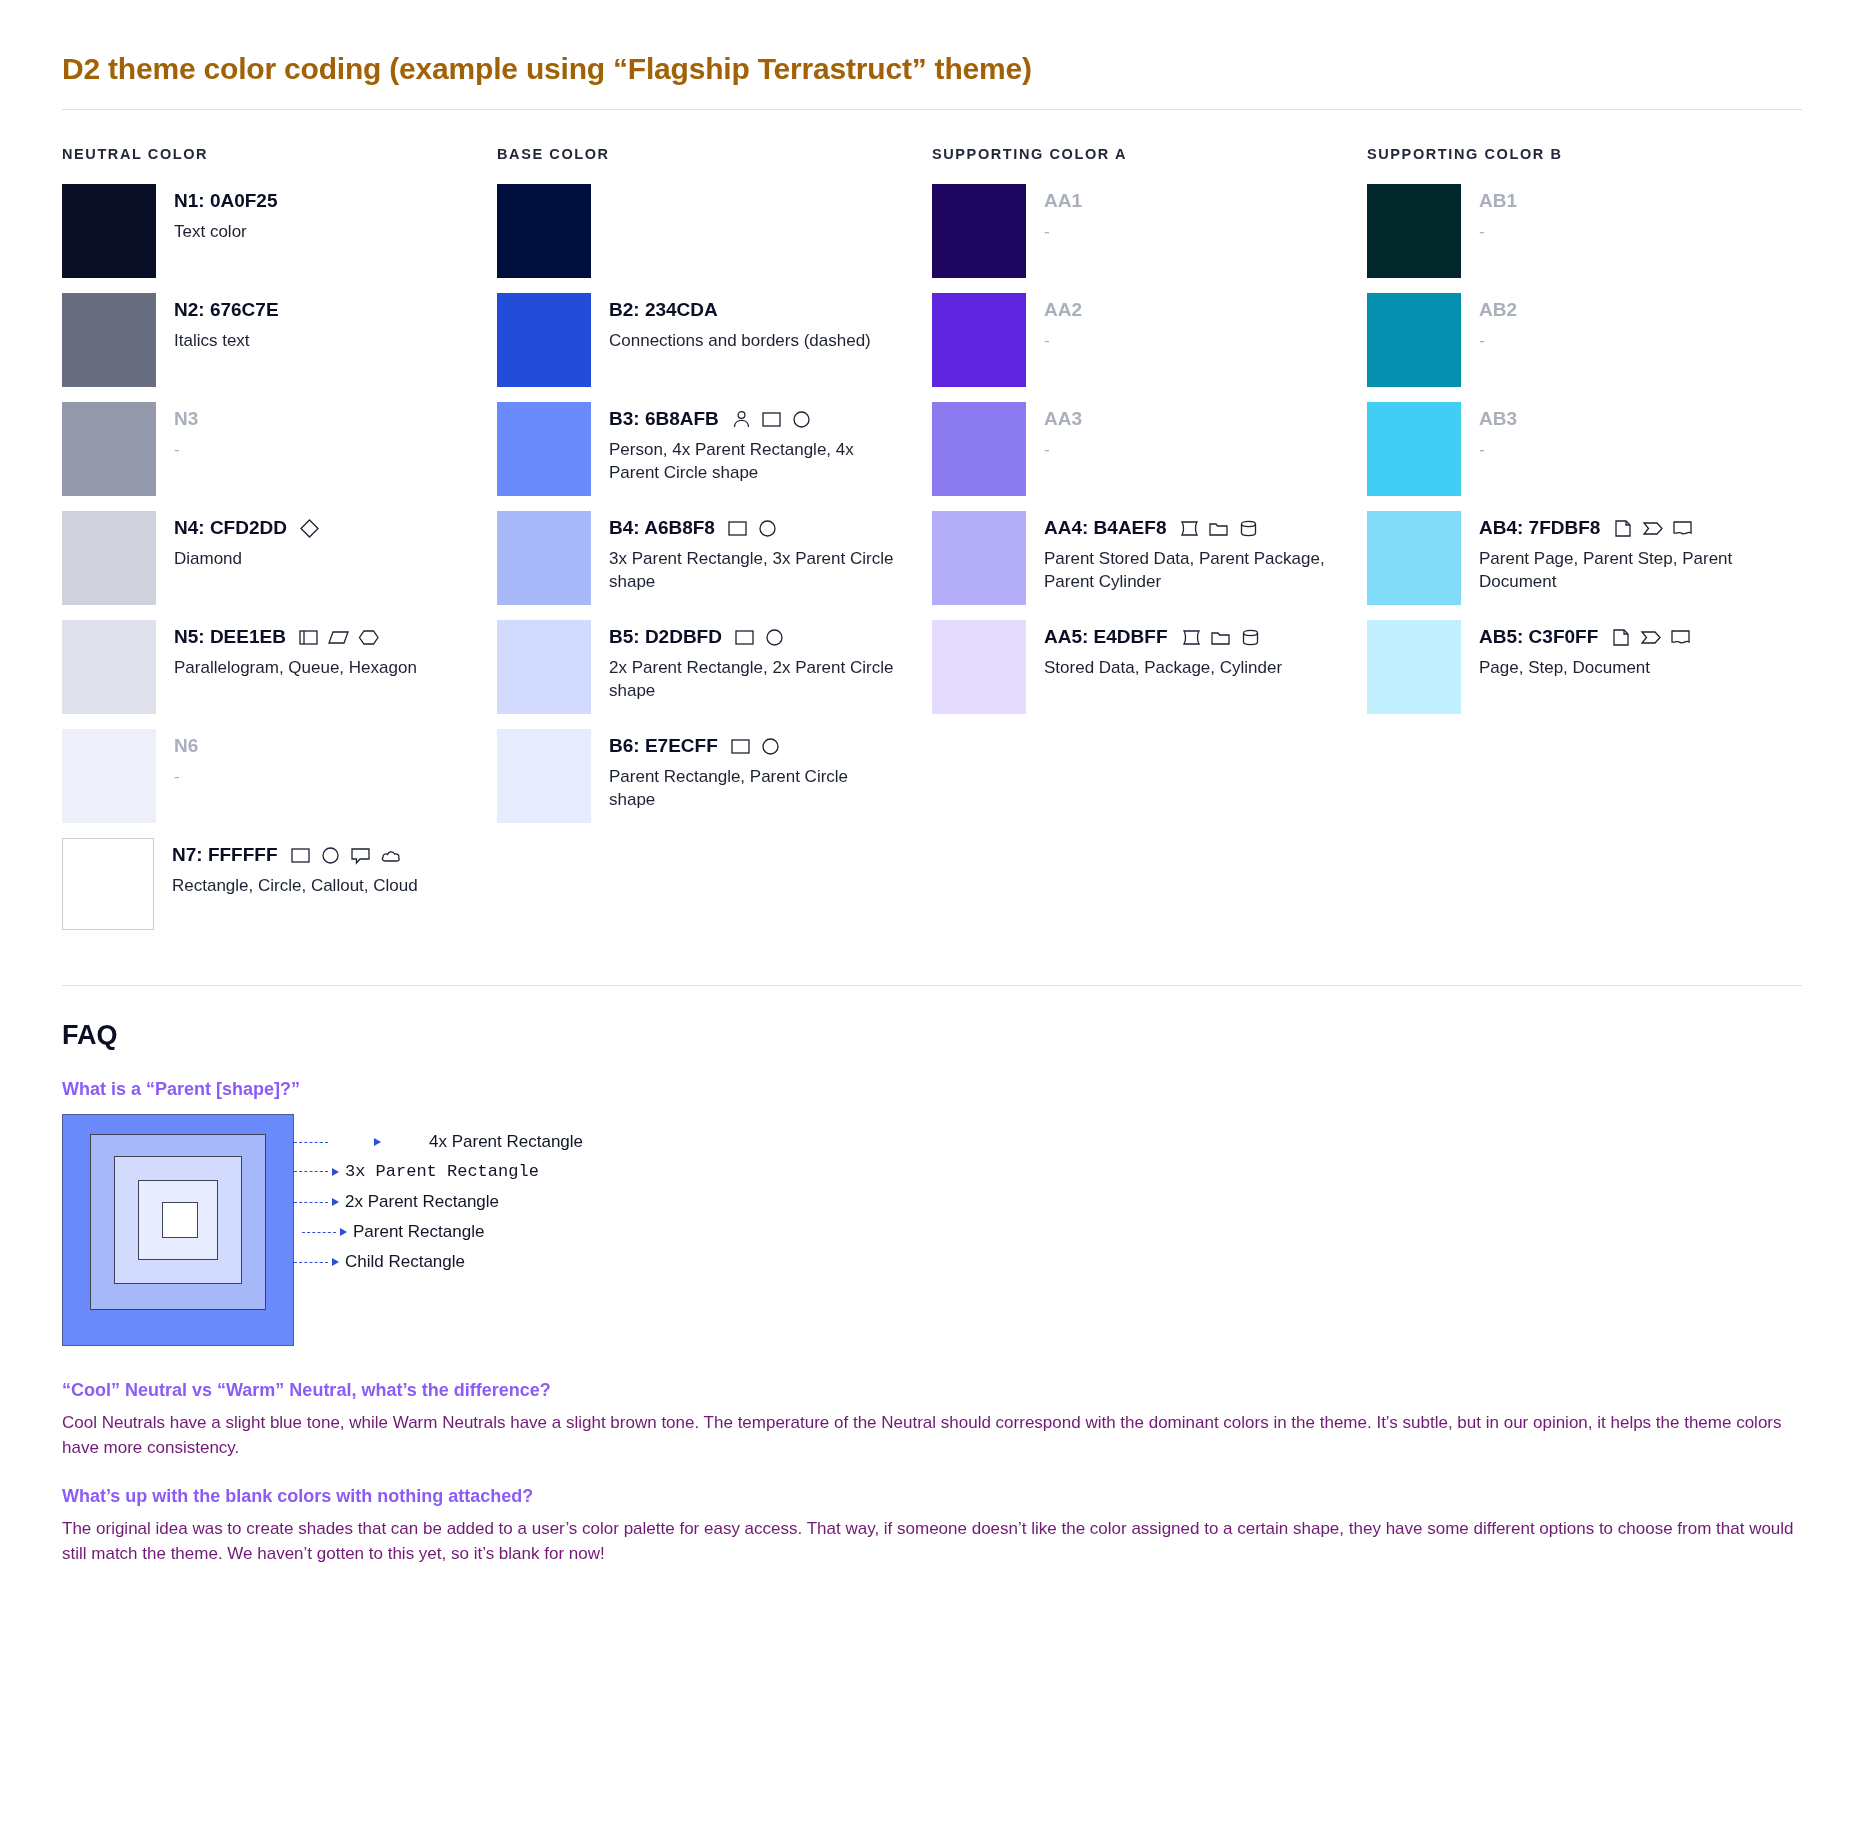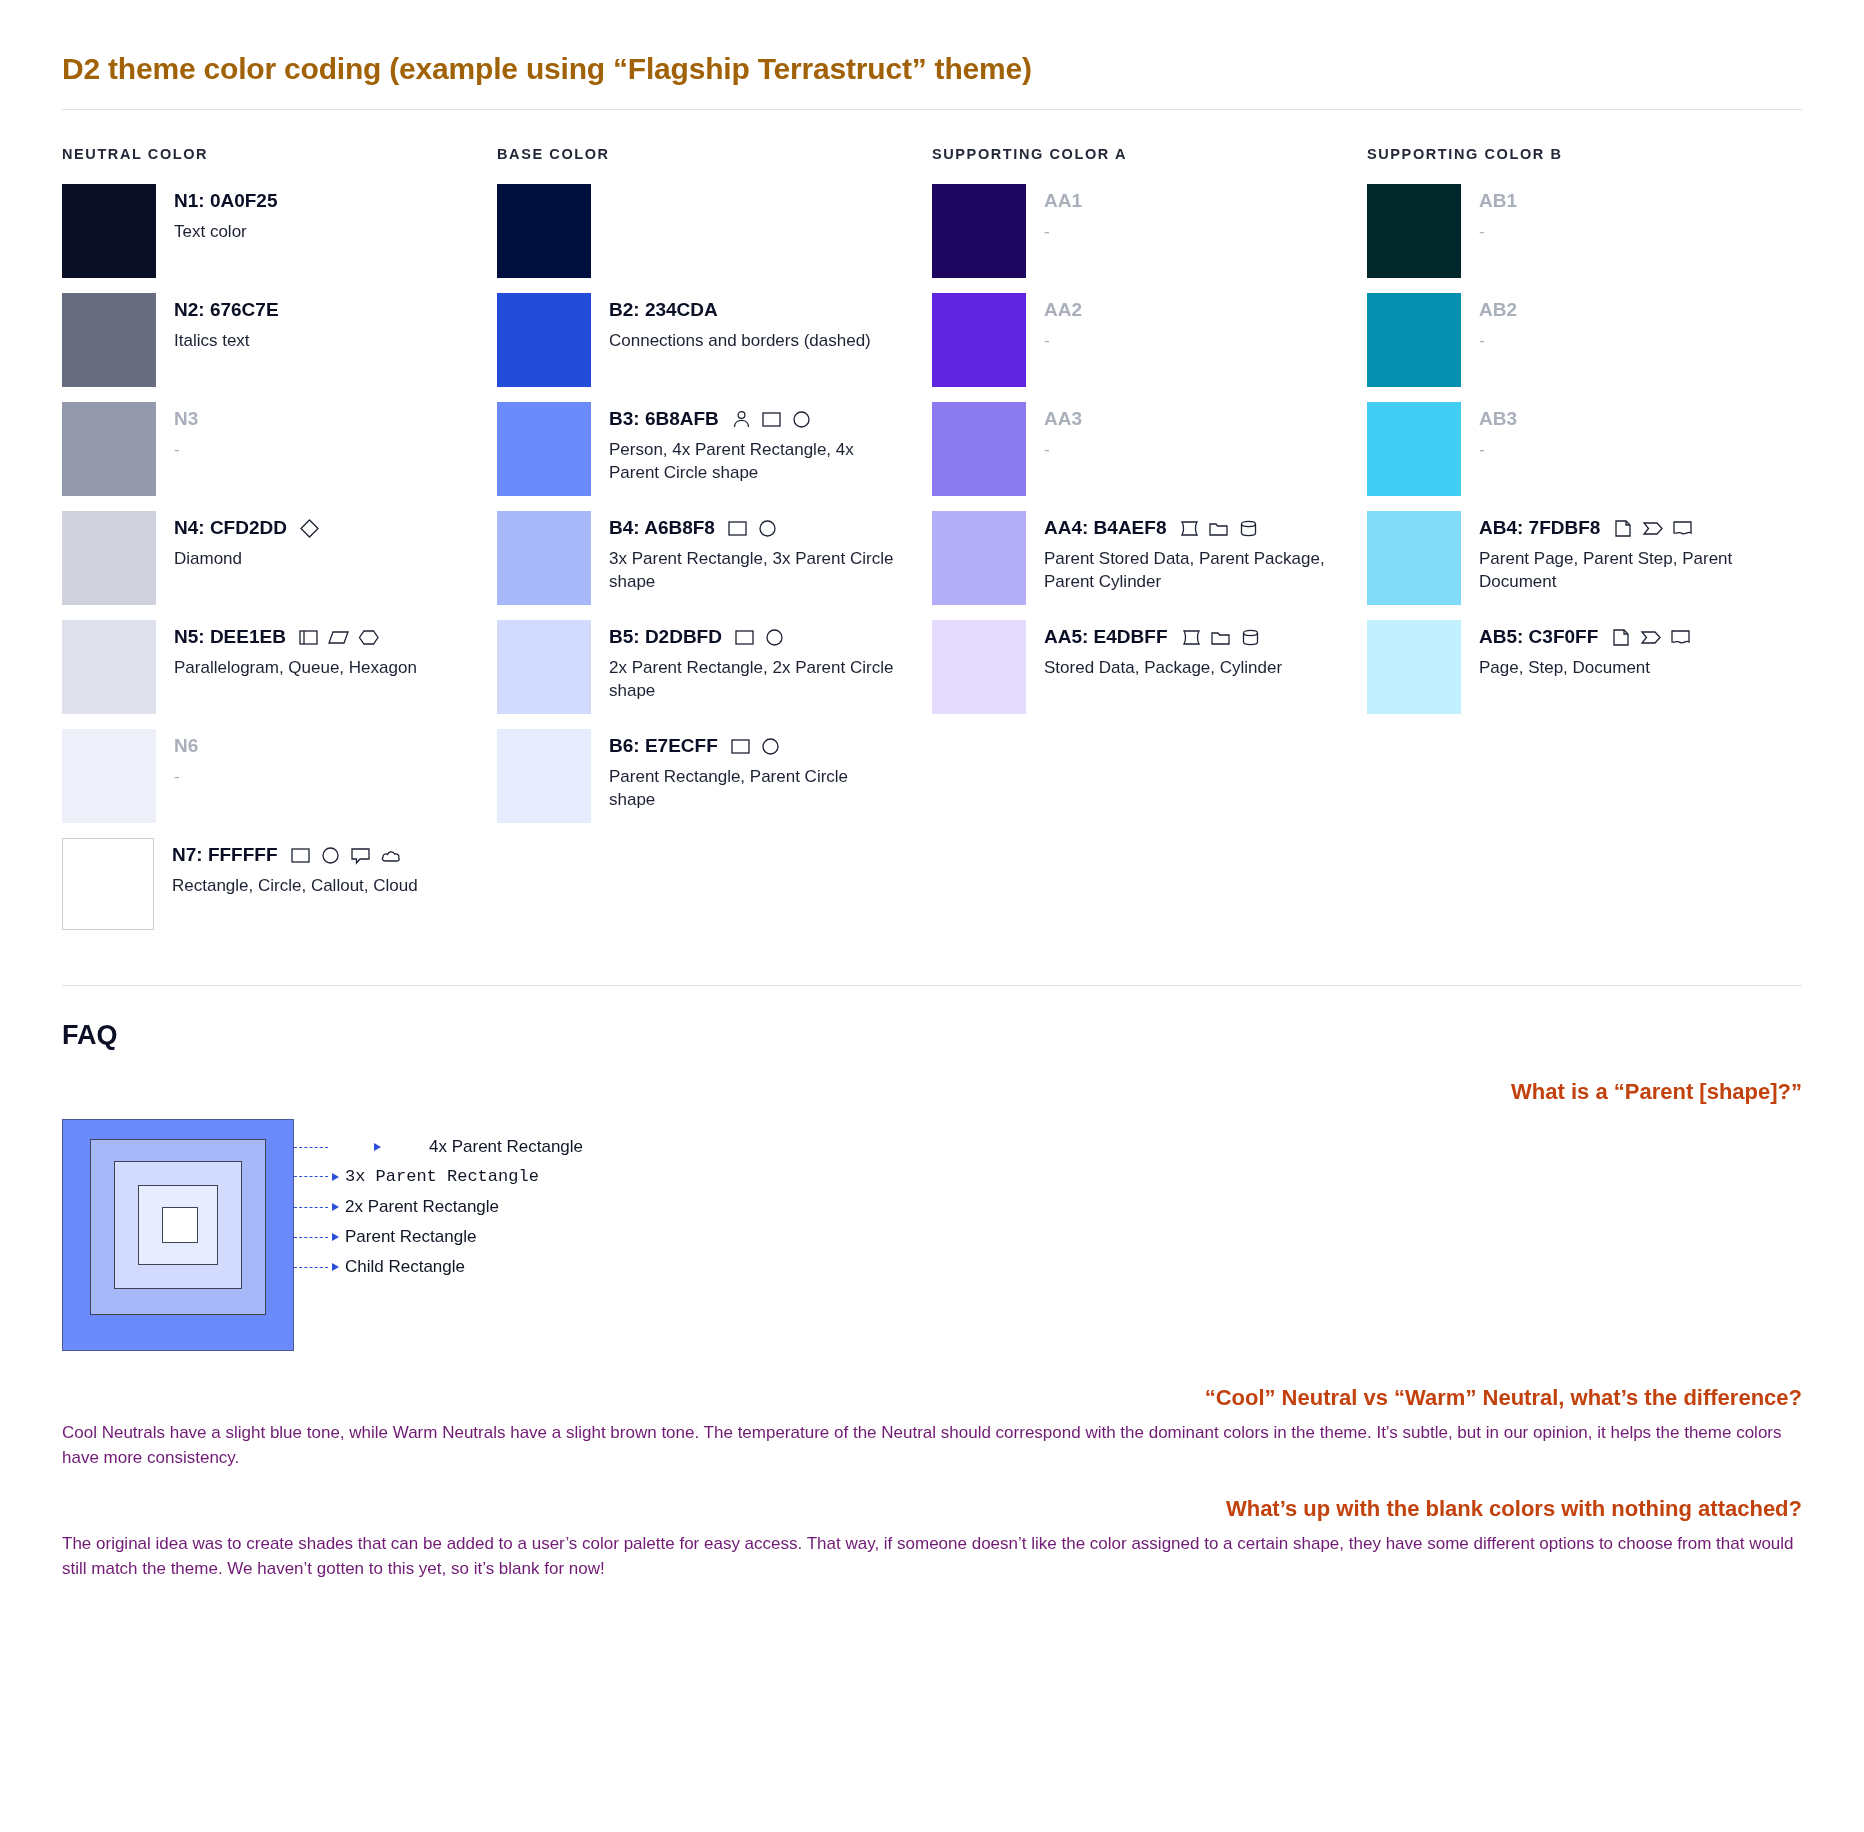--- a/index.html
+++ b/index.html
@@ -102,25 +102,24 @@
   .faq-rule {
     margin-top: 40px;
   }
   .faq-title {
     font-size: 27px;
     font-weight: bold;
     margin: 34px 0 28px 0;
     color: #0A0F25;
   }
   .faq-q {
-    font-size: 22px;
+    font-size: 18px;
     font-weight: bold;
-    color: #c2410c;
+    color: #8b5cf6;
     margin: 0 0 10px 0;
-    text-align: right;
   }
   .faq-a {
     font-size: 17px;
     line-height: 1.45;
     color: #701a75;
     margin: 0 0 26px 0;
     max-width: 1760px;
   }
   .nest-wrap {
     display: flex;
@@ -580,21 +579,21 @@
         <div class="nl" style="left: 0px; top: 48px; font-family: Liberation Mono, monospace;">
           <span class="dashline"></span>
           <span class="arrowhead"></span>
           <span>3x Parent Rectangle</span>
         </div>
         <div class="nl" style="left: 0px; top: 78px;">
           <span class="dashline"></span>
           <span class="arrowhead"></span>
           <span>2x Parent Rectangle</span>
         </div>
-        <div class="nl" style="left: 0px; top: 108px;">
+        <div class="nl" style="left: 8px; top: 108px;">
           <span class="dashline"></span>
           <span class="arrowhead"></span>
           <span>Parent Rectangle</span>
         </div>
         <div class="nl" style="left: 0px; top: 138px;">
           <span class="dashline"></span>
           <span class="arrowhead"></span>
           <span>Child Rectangle</span>
         </div>
       </div>

